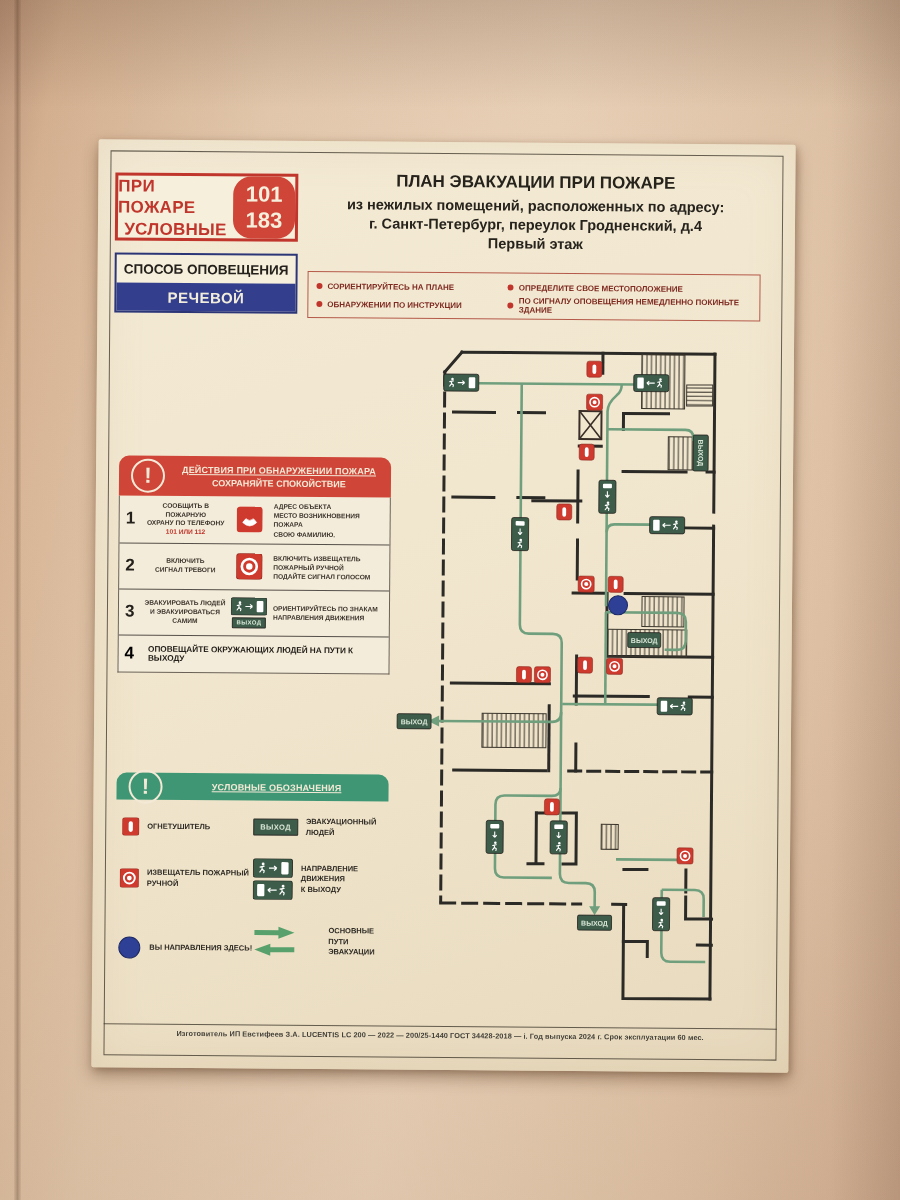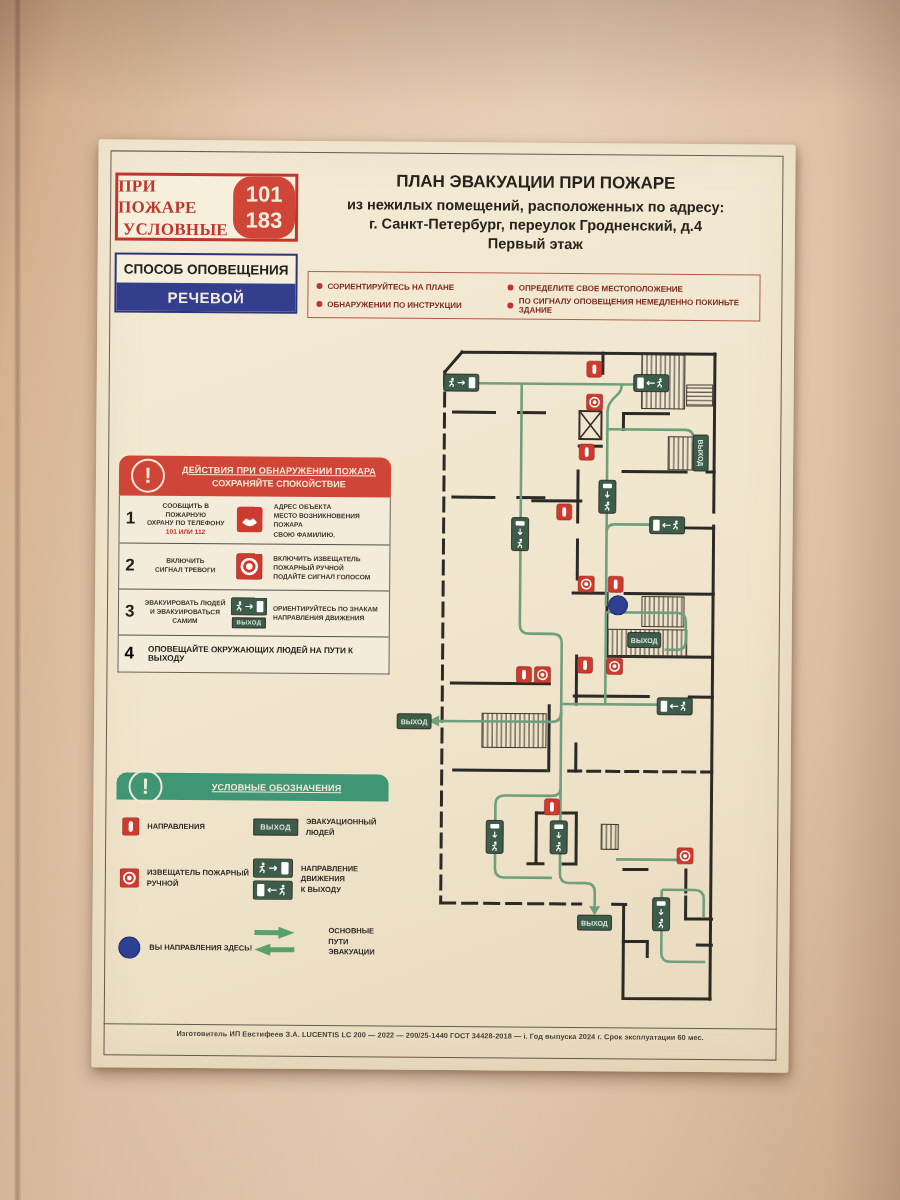--- a/index.html
+++ b/index.html
@@ -24,21 +24,21 @@
     box-shadow: 0 8px 16px rgba(70,40,15,.38), 2px 2px 6px rgba(70,40,15,.25), inset 0 0 50px rgba(170,130,80,.14);
     border-radius:2px;
   }
   .frame { position:absolute; left:12px; top:11px; right:12px; bottom:12px;
     border:1.5px solid rgba(55,48,38,.75); pointer-events:none; }
 
   
   .call-box { position:absolute; left:17px; top:33px; width:183px; height:68px;
     border:3px solid #c0362c; background:#f6efdc; display:flex; }
   .call-box .words { flex:1; color:#c0362c; font-weight:bold; font-size:17px; line-height:1.25;
-    display:flex; flex-direction:column; justify-content:space-between; align-items:center; letter-spacing:.3px;font-family:Liberation Serif, serif; }
+    display:flex; flex-direction:column; justify-content:space-between; align-items:center; letter-spacing:.3px; }
   .call-box .nums { width:62px; background:#cf4538; color:#f6efdc; font-weight:bold; font-size:22px;
     display:flex; flex-direction:column; justify-content:center; align-items:center; line-height:1.2;border-radius:18px; }
 
   
   .notify-box { position:absolute; left:17px; top:113px; width:183px; height:60px;
     border:2.5px solid #2c3677; background:#f6efdc; display:flex; flex-direction:column; }
   .notify-box .n-label { flex:1; display:flex; align-items:center; justify-content:center;
     color:#24211c; font-weight:bold; font-size:13.5px; }
   .notify-box .n-value { flex:1; display:flex; align-items:center; justify-content:center;
     background:#333f8c; color:#f2ecdc; font-weight:bold; font-size:15px; letter-spacing:.5px; }
@@ -246,21 +246,21 @@
   <div class="legend">
     <div class="panel-head">
       <div class="bang">!</div>
       <div class="ph-t">УСЛОВНЫЕ ОБОЗНАЧЕНИЯ</div>
     </div>
     <div class="lbody">
       <div class="litem" style="left:6px; top:18px;">
         <svg width="17" height="18" viewBox="0 0 15 16">
             <use href="#ext-icon"></use>
           </svg>
-        <span class="llabel">НАПРАВЛЕНИЯ</span>
+        <span class="llabel">ОГНЕТУШИТЕЛЬ</span>
       </div>
       <div class="litem" style="left:4px; top:68px;">
         <svg width="19" height="19" viewBox="0 0 16 16">
             <use href="#cp-icon"></use>
           </svg>
         <span class="llabel">ИЗВЕЩАТЕЛЬ ПОЖАРНЫЙ
 РУЧНОЙ</span>
       </div>
       <div class="litem" style="left:2px; top:136px;">
         <svg width="24" height="24">

